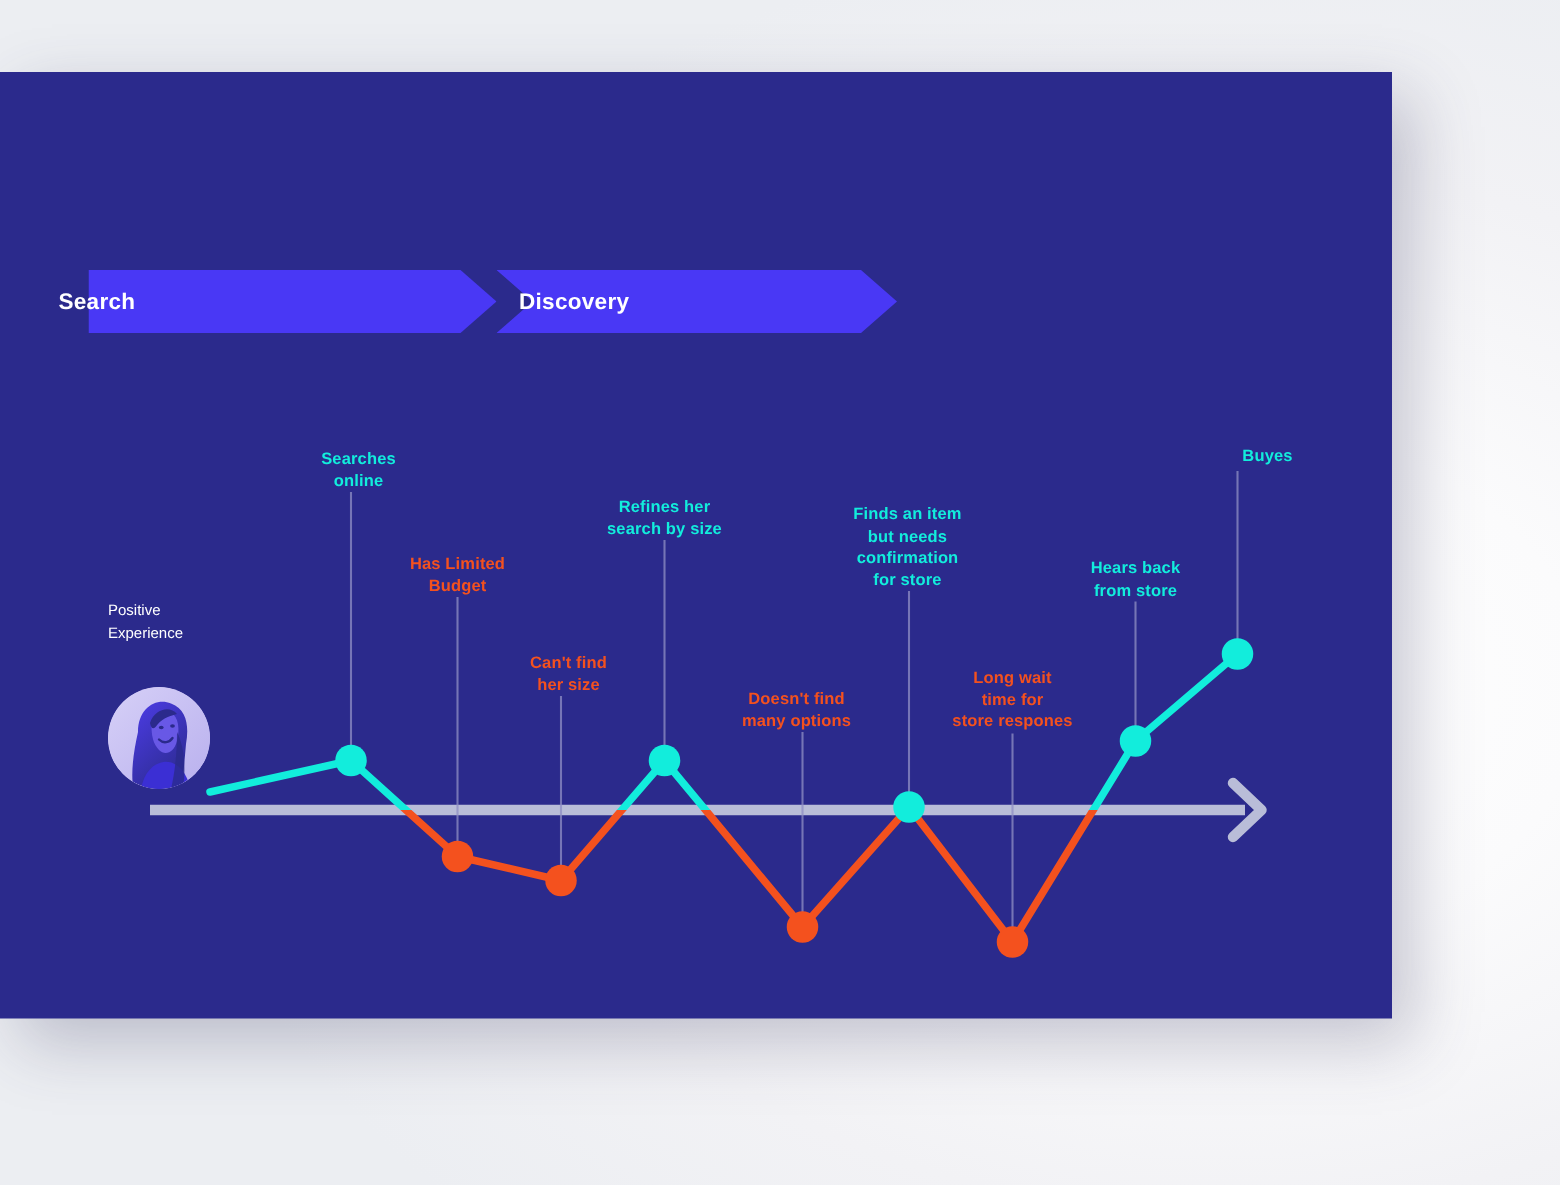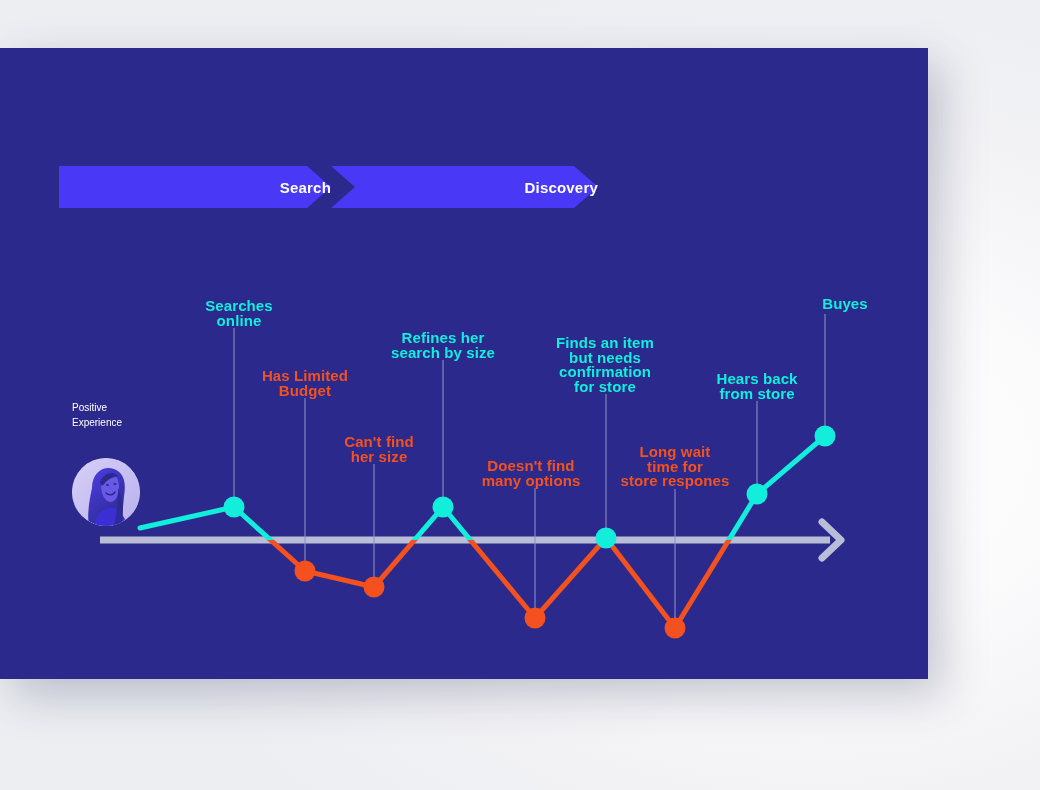--- a/index.html
+++ b/index.html
@@ -39,25 +39,25 @@
   #phase-bar {
     position: absolute;
     left: 59px;
     top: 118px;
     width: 793px;
     height: 42px;
   }
 
   .phase-chip {
     position: absolute;
-    top: 0;
+    top: 14px;
     height: 42px;
     display: flex;
     align-items: center;
-    justify-content: flex-end;
+    justify-content: flex-start;
   }
 
   .phase-chip .phase-label {
     font-size: 15px;
     font-weight: bold;
     letter-spacing: 0.2px;
     position: relative;
     z-index: 3;
     pointer-events: none;
   }
@@ -73,21 +73,21 @@
     position: absolute;
     left: 0;
     top: 0;
     width: 928px;
     height: 631px;
   }
 
   .annotation {
     position: absolute;
     text-align: center;
-    font-size: 15px;
+    font-size: 11px;
     font-weight: bold;
     line-height: 14.5px;
     letter-spacing: 0.1px;
     transform: translateX(-50%);
     white-space: pre-line;
   }
 
   
   #axis-caption {
     position: absolute;
@@ -122,21 +122,21 @@
         <div class="phase-chip" style="left: 0px; width: 272px;">
           <svg class="phase-shape" viewBox="0 0 272 42" preserveAspectRatio="none">
             <path d="M0,0 L248,0 L272,21 L248,42 L0,42 Z" fill="#4938F5"></path>
           </svg>
           <span class="phase-label" style="color: rgb(255, 255, 255); margin-left: -20px;">Search</span>
         </div>
         <div class="phase-chip" style="left: 272px; width: 267px;">
           <svg class="phase-shape" viewBox="0 0 267 42" preserveAspectRatio="none">
             <path d="M0,0 L243,0 L267,21 L243,42 L0,42 L24,21 Z" fill="#4938F5"></path>
           </svg>
-          <span class="phase-label" style="color: rgb(255, 255, 255); margin-left: 0px;">Discovery</span>
+          <span class="phase-label" style="color: rgb(255, 255, 255); margin-left: 15px;">Discovery</span>
         </div>
       </div>
 
     <svg id="journey-chart" viewBox="0 0 928 631">
       <defs>
         <clipPath id="clip-above">
             <rect id="clip-above-rect" x="0" y="0" width="928" height="492"></rect>
           </clipPath>
         <clipPath id="clip-below">
             <rect id="clip-below-rect" x="0" y="492" width="928" height="139"></rect>

